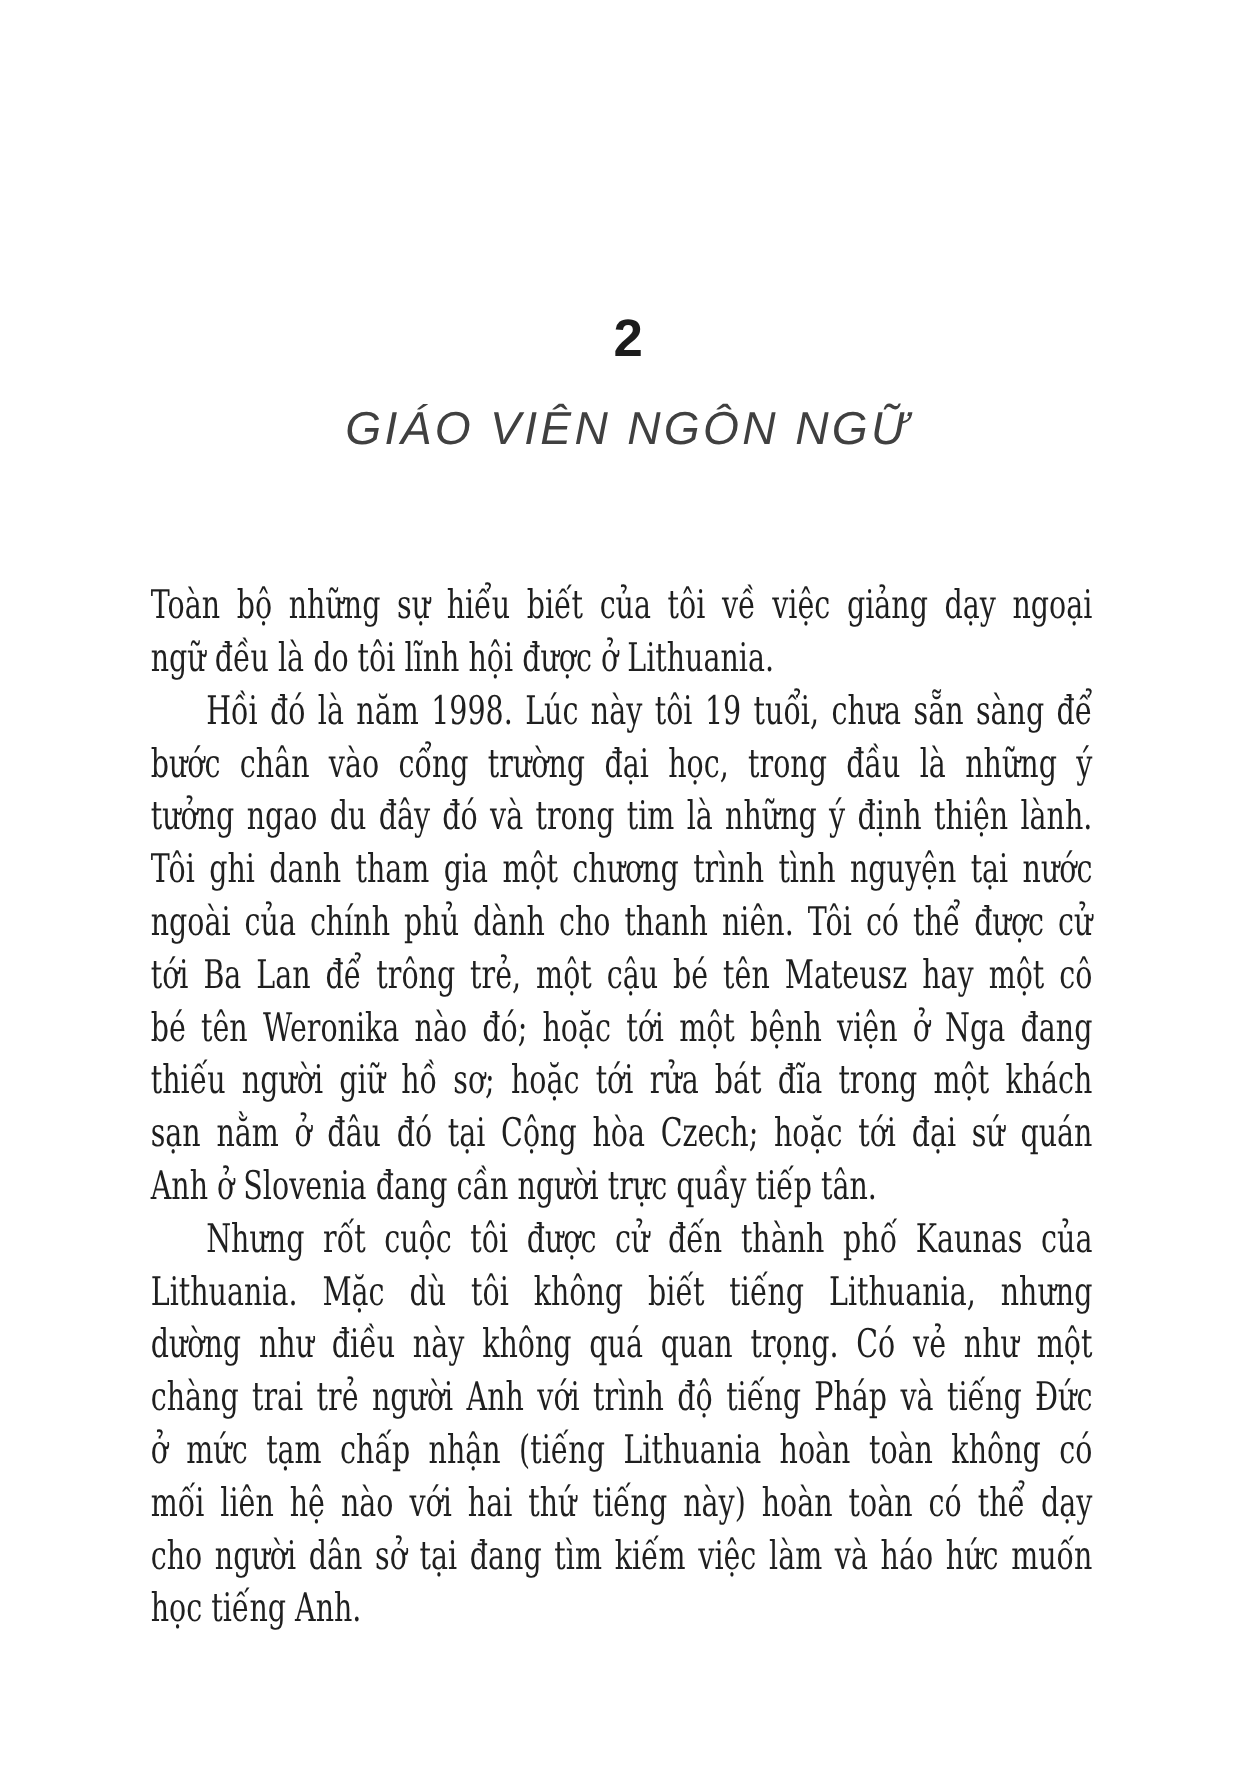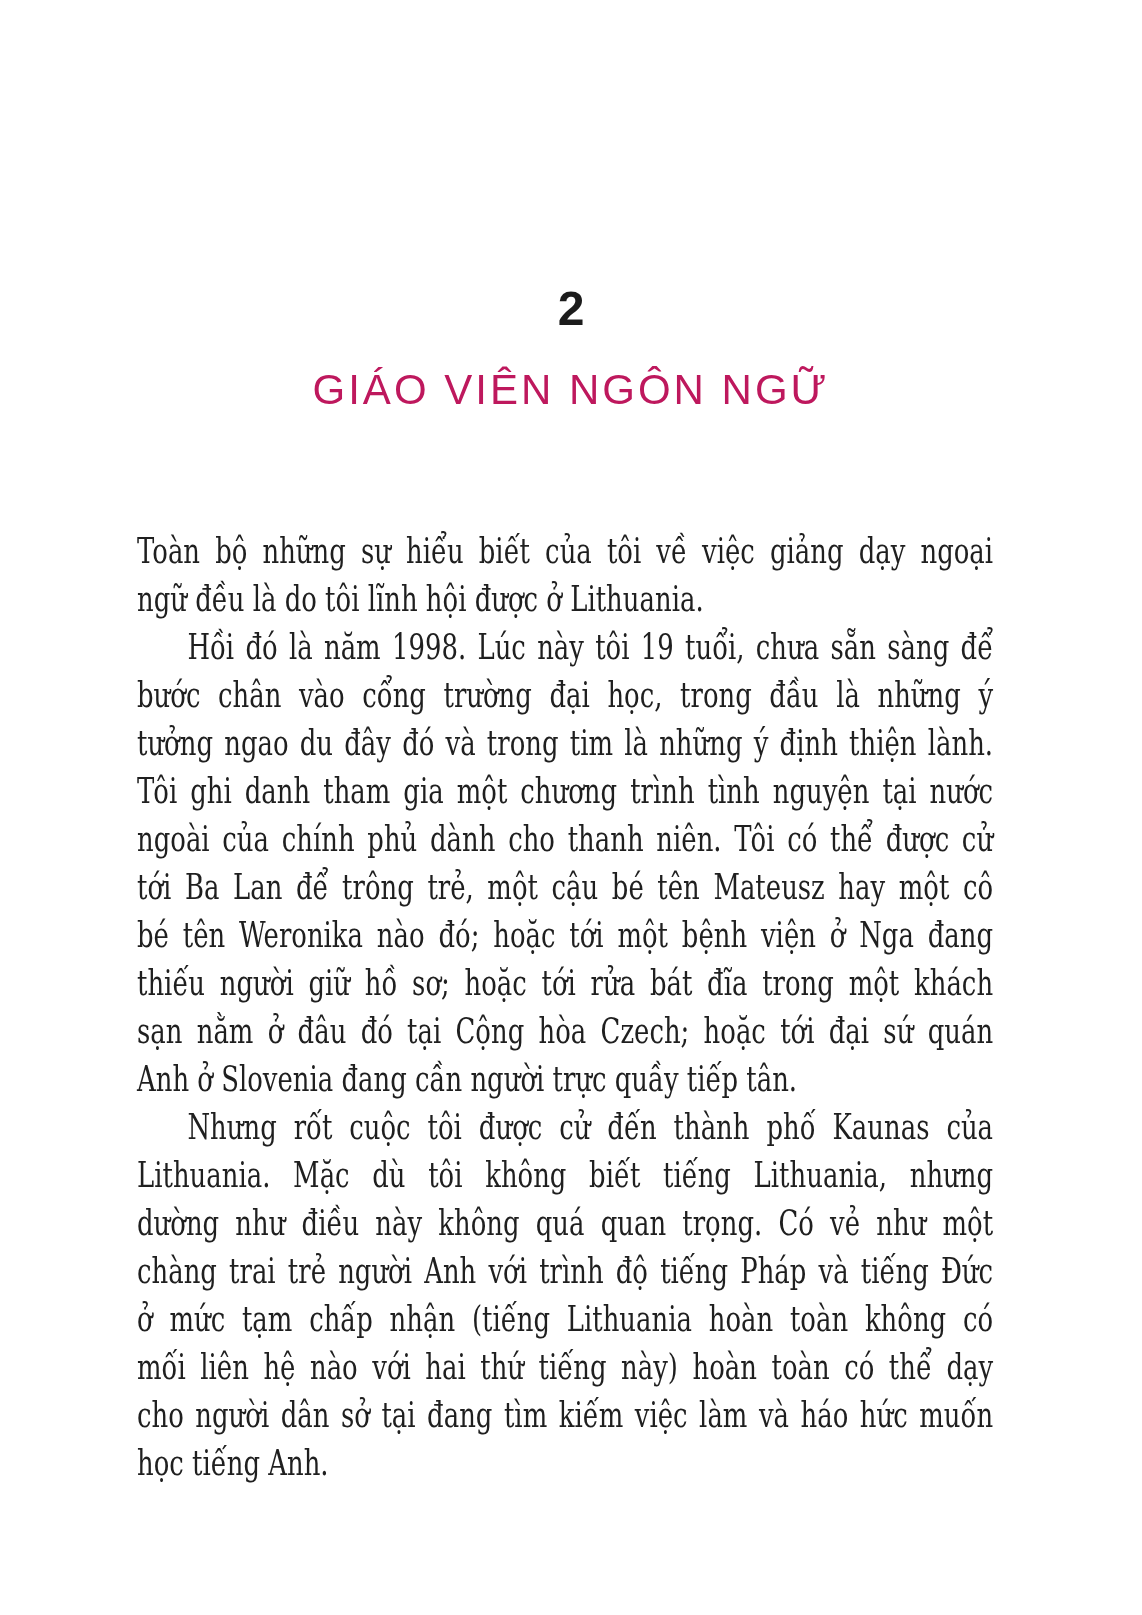--- a/index.html
+++ b/index.html
@@ -31,21 +31,22 @@
     position: absolute;
     top: 364px;
     left: 0;
     right: 0;
     text-align: center;
     font-family: "Liberation Sans", "DejaVu Sans", sans-serif;
     font-weight: 300;
     font-size: 42px;
     line-height: 52px;
     letter-spacing: 3px;
-    color: #be185d;
+    color: #404040;
+    font-style: italic;
   }
   .body-text {
     position: absolute;
     top: 527px;
     left: 137px;
     width: 1189px;            
     font-size: 36px;
     line-height: 48px;
     color: #1f1f1f;
   }

